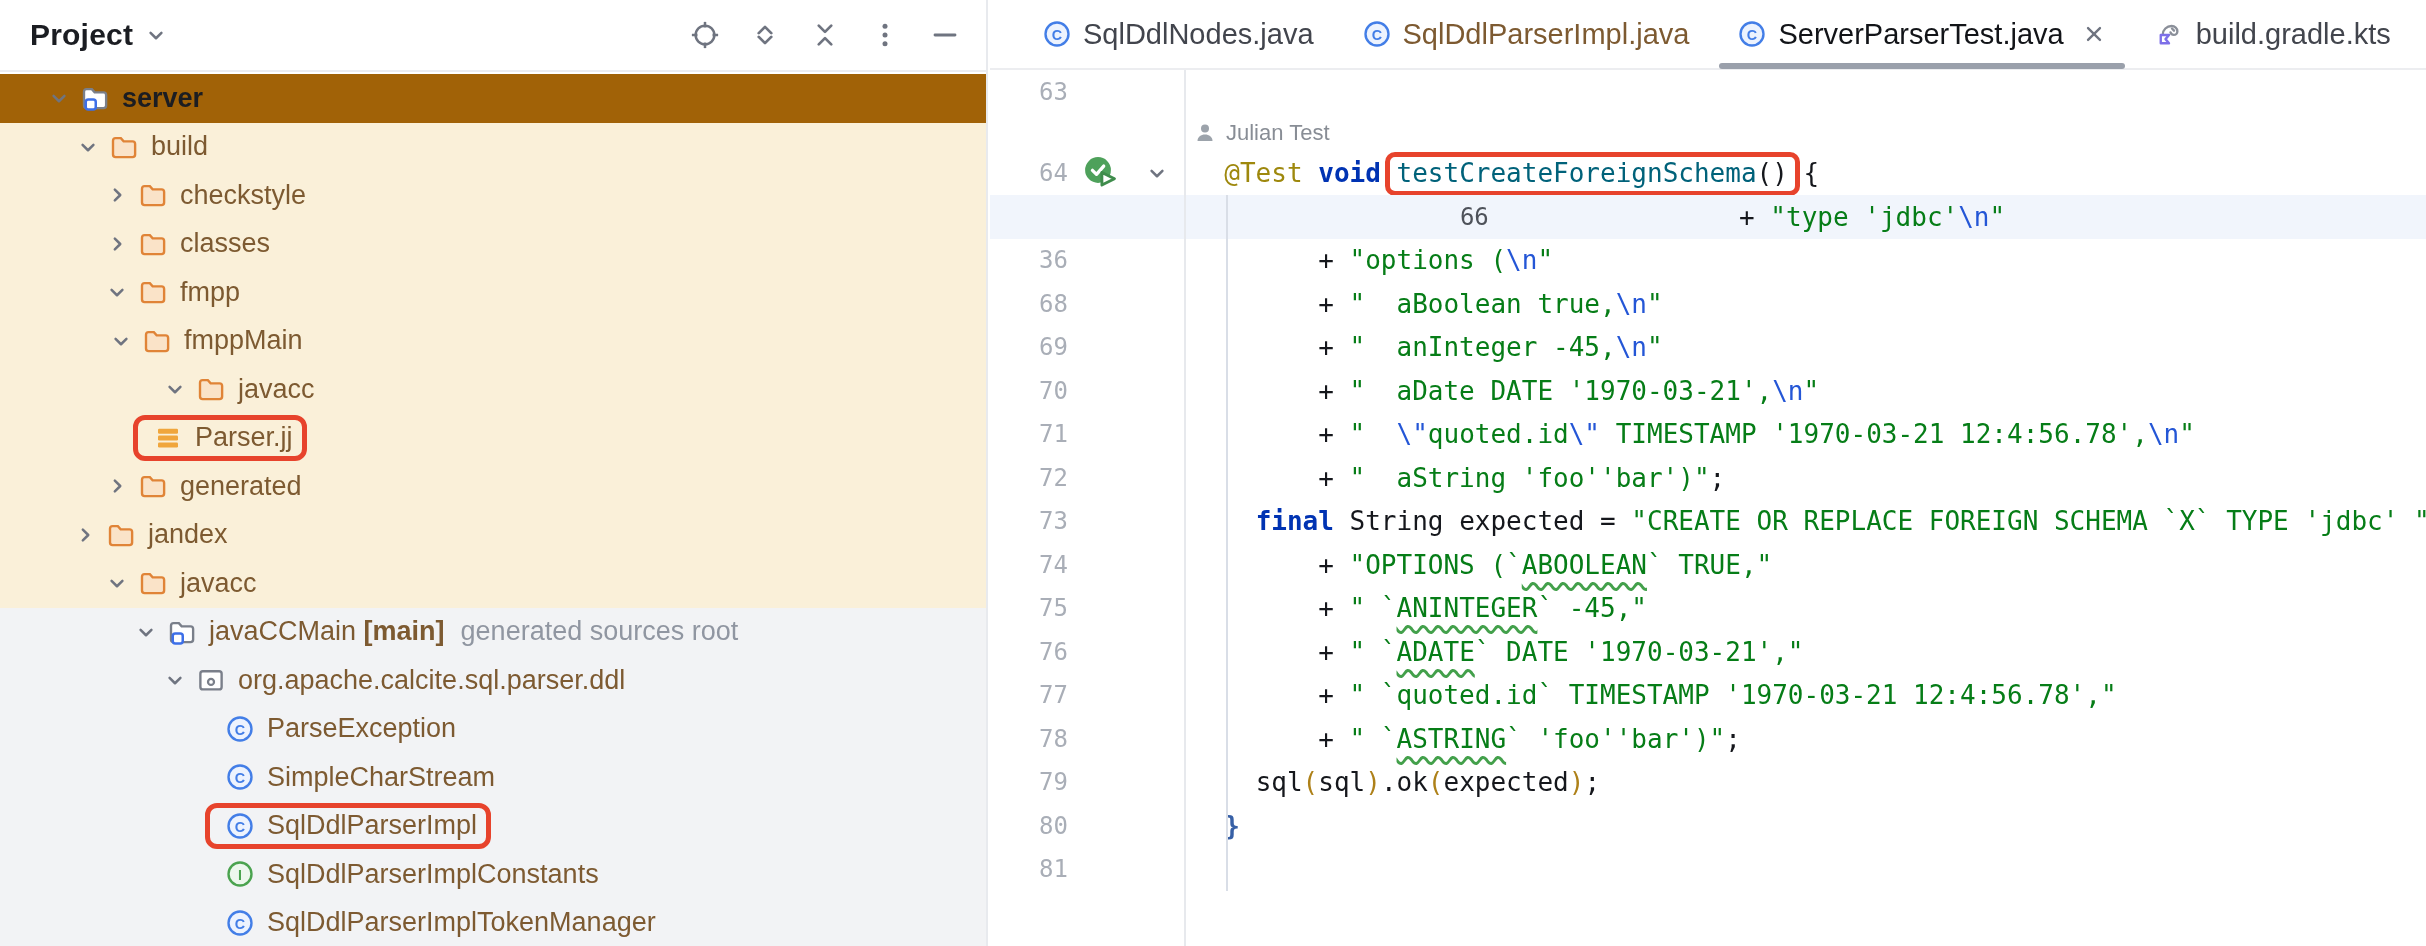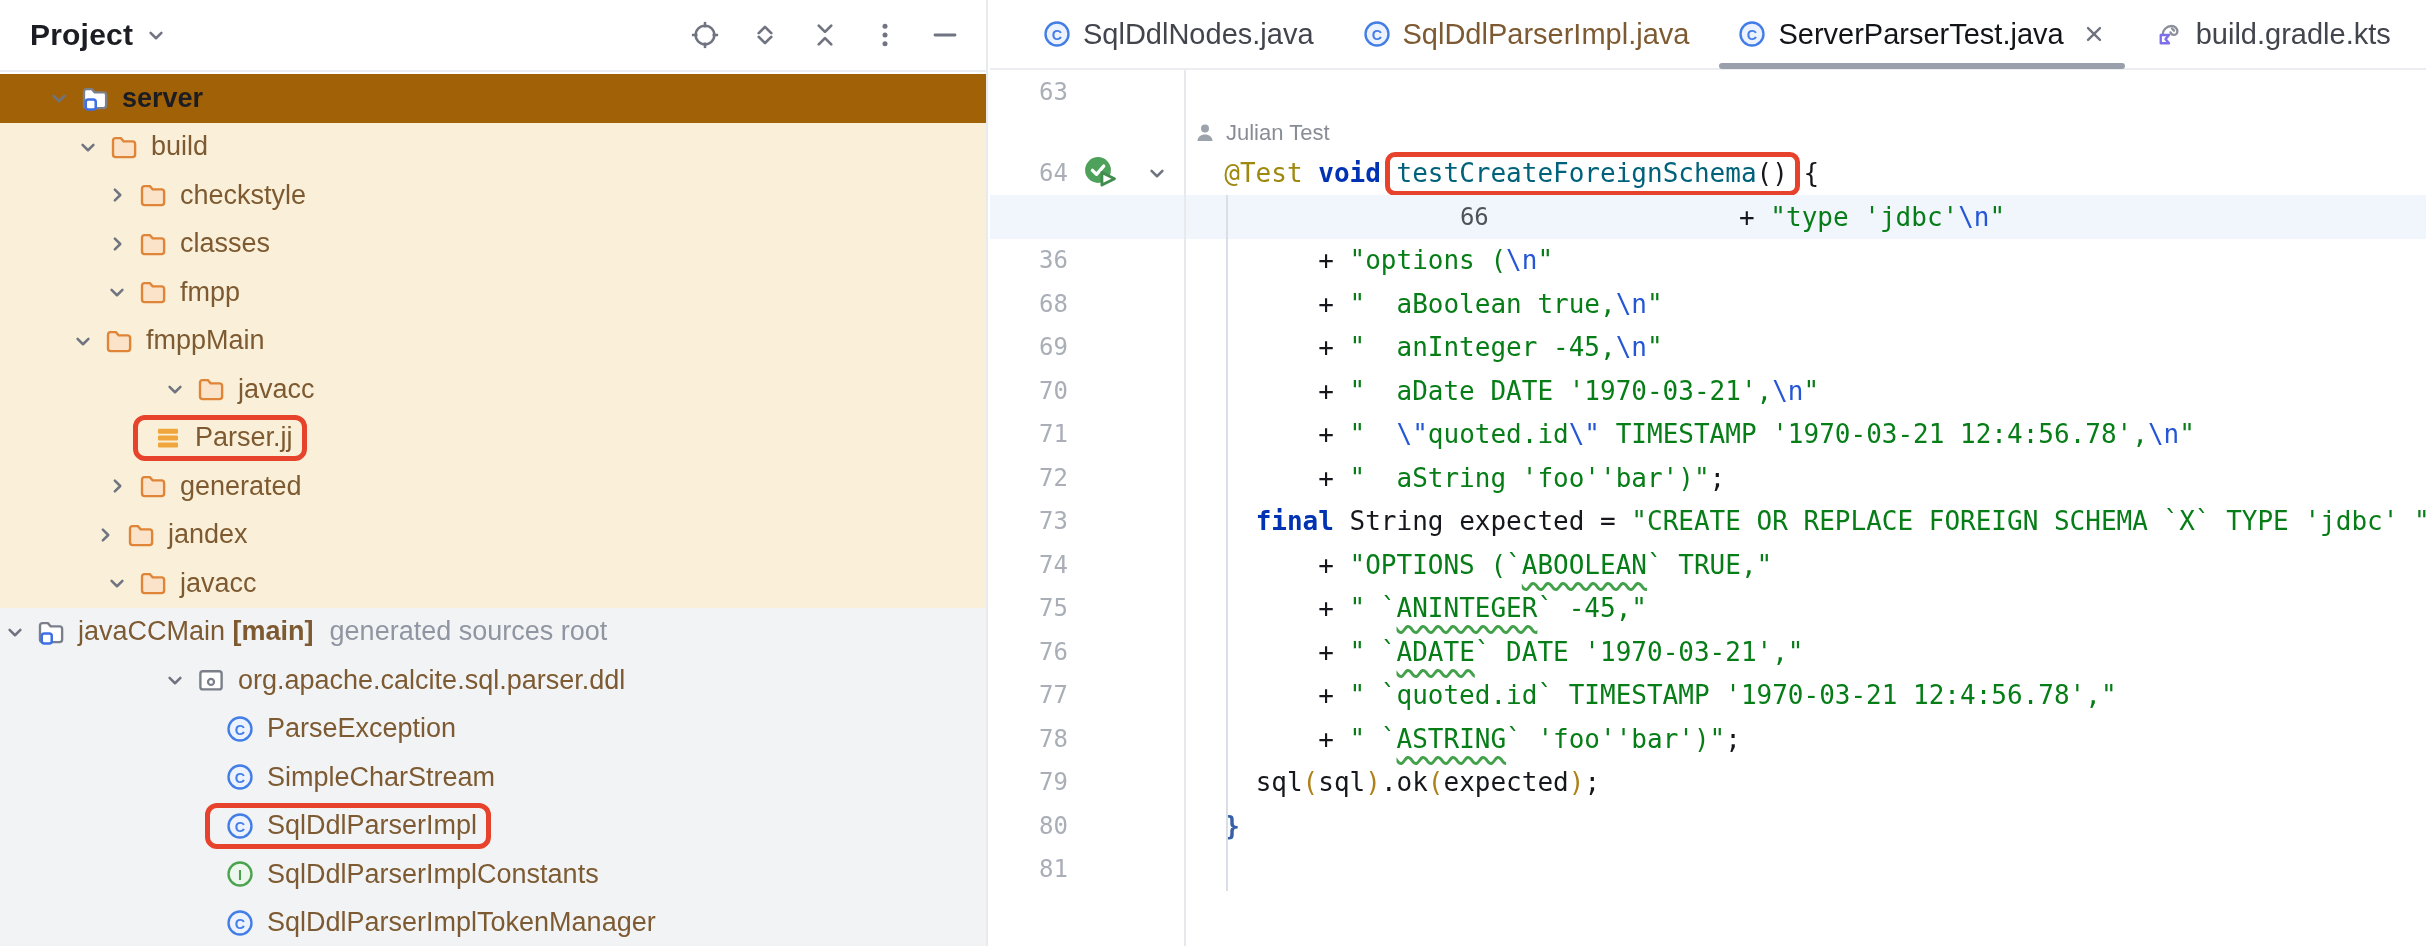--- a/index.html
+++ b/index.html
@@ -188,21 +188,21 @@
         </span>
         <span style="display: flex; align-items: center;">
           <span class="ticon">
             <svg width="30" height="30" viewBox="0 0 24 24" fill="none" xmlns="http://www.w3.org/2000/svg">
               <path d="M3.2 7c0-1.2.9-2.1 2.1-2.1h4.2l2.2 2.6h7.1c1.2 0 2.1.9 2.1 2.1v8.4c0 1.2-.9 2.1-2.1 2.1H5.3c-1.2 0-2.1-.9-2.1-2.1z" fill="#FAE3C8" stroke="#E08437" stroke-width="1.9"></path>
             </svg>
           </span>
           <span class="tlabel">fmpp</span>
         </span>
       </div>
-      <div class="trow bg-excluded" style="padding-left: 68px; text-align: right;">
+      <div class="trow bg-excluded" style="padding-left: 106px; text-align: right;">
         <span class="chevslot">
           <svg width="26" height="26" viewBox="0 0 24 24" fill="none" xmlns="http://www.w3.org/2000/svg">
             <polyline points="7,10 12,15 17,10" stroke="#6F7480" stroke-width="2.3" stroke-linecap="round" stroke-linejoin="round"></polyline>
           </svg>
         </span>
         <span style="display: flex; align-items: center;">
           <span class="ticon">
             <svg width="30" height="30" viewBox="0 0 24 24" fill="none" xmlns="http://www.w3.org/2000/svg">
               <path d="M3.2 7c0-1.2.9-2.1 2.1-2.1h4.2l2.2 2.6h7.1c1.2 0 2.1.9 2.1 2.1v8.4c0 1.2-.9 2.1-2.1 2.1H5.3c-1.2 0-2.1-.9-2.1-2.1z" fill="#FAE3C8" stroke="#E08437" stroke-width="1.9"></path>
             </svg>
@@ -246,21 +246,21 @@
         </span>
         <span style="display: flex; align-items: center;">
           <span class="ticon">
             <svg width="30" height="30" viewBox="0 0 24 24" fill="none" xmlns="http://www.w3.org/2000/svg">
               <path d="M3.2 7c0-1.2.9-2.1 2.1-2.1h4.2l2.2 2.6h7.1c1.2 0 2.1.9 2.1 2.1v8.4c0 1.2-.9 2.1-2.1 2.1H5.3c-1.2 0-2.1-.9-2.1-2.1z" fill="#FAE3C8" stroke="#E08437" stroke-width="1.9"></path>
             </svg>
           </span>
           <span class="tlabel">generated</span>
         </span>
       </div>
-      <div class="trow bg-excluded" style="padding-left: 90px;">
+      <div class="trow bg-excluded" style="padding-left: 70px;">
         <span class="chevslot">
           <svg width="26" height="26" viewBox="0 0 24 24" fill="none" xmlns="http://www.w3.org/2000/svg">
             <polyline points="10,7 15,12 10,17" stroke="#6F7480" stroke-width="2.3" stroke-linecap="round" stroke-linejoin="round"></polyline>
           </svg>
         </span>
         <span style="display: flex; align-items: center;">
           <span class="ticon">
             <svg width="30" height="30" viewBox="0 0 24 24" fill="none" xmlns="http://www.w3.org/2000/svg">
               <path d="M3.2 7c0-1.2.9-2.1 2.1-2.1h4.2l2.2 2.6h7.1c1.2 0 2.1.9 2.1 2.1v8.4c0 1.2-.9 2.1-2.1 2.1H5.3c-1.2 0-2.1-.9-2.1-2.1z" fill="#FAE3C8" stroke="#E08437" stroke-width="1.9"></path>
             </svg>
@@ -277,21 +277,21 @@
         </span>
         <span style="display: flex; align-items: center;">
           <span class="ticon">
             <svg width="30" height="30" viewBox="0 0 24 24" fill="none" xmlns="http://www.w3.org/2000/svg">
               <path d="M3.2 7c0-1.2.9-2.1 2.1-2.1h4.2l2.2 2.6h7.1c1.2 0 2.1.9 2.1 2.1v8.4c0 1.2-.9 2.1-2.1 2.1H5.3c-1.2 0-2.1-.9-2.1-2.1z" fill="#FAE3C8" stroke="#E08437" stroke-width="1.9"></path>
             </svg>
           </span>
           <span class="tlabel">javacc</span>
         </span>
       </div>
-      <div class="trow bg-generated" style="">
+      <div class="trow bg-generated" style="padding-left: 131px;">
         <span class="chevslot">
           <svg width="26" height="26" viewBox="0 0 24 24" fill="none" xmlns="http://www.w3.org/2000/svg">
             <polyline points="7,10 12,15 17,10" stroke="#6F7480" stroke-width="2.3" stroke-linecap="round" stroke-linejoin="round"></polyline>
           </svg>
         </span>
         <span style="display: flex; align-items: center;">
           <span class="ticon">
             <svg width="30" height="30" viewBox="0 0 24 24" fill="none" xmlns="http://www.w3.org/2000/svg">
               <path d="M3.2 7c0-1.2.9-2.1 2.1-2.1h4.2l2.2 2.6h7.1c1.2 0 2.1.9 2.1 2.1v8.4c0 1.2-.9 2.1-2.1 2.1H5.3c-1.2 0-2.1-.9-2.1-2.1z" fill="#fff" stroke="#7A7F8A" stroke-width="1.9"></path>
               <rect x="4.6" y="13.2" width="8" height="8" rx="2" fill="#fff" stroke="#3D6FE8" stroke-width="2"></rect>

